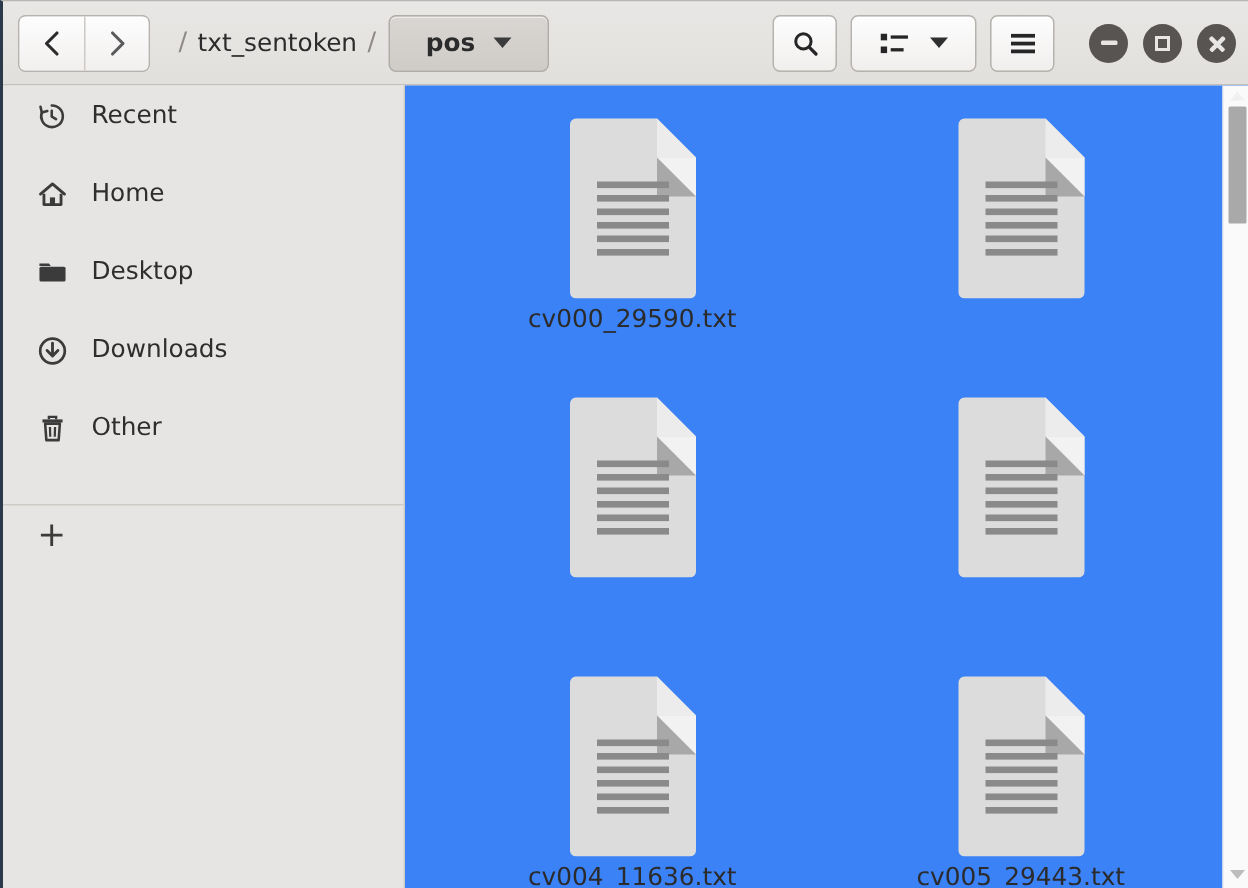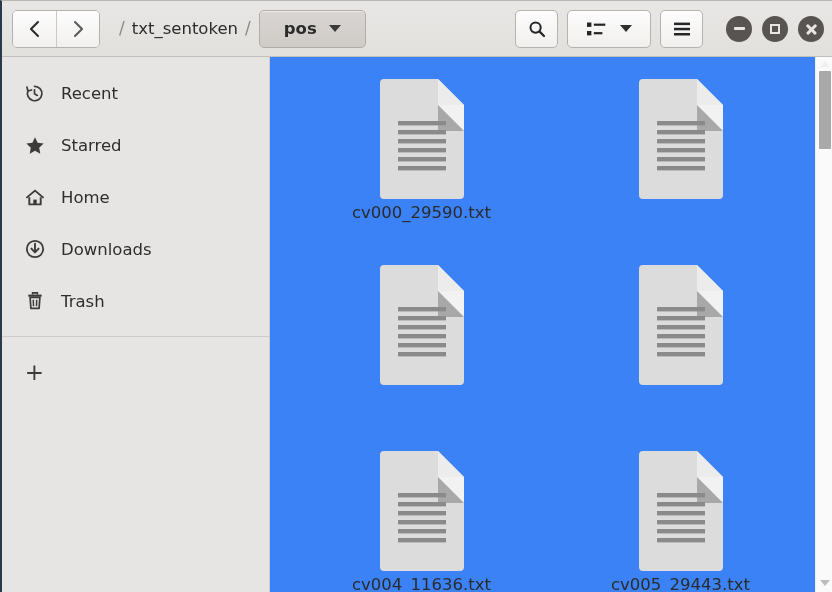--- a/index.html
+++ b/index.html
@@ -130,21 +130,20 @@
     width: 268px;
     flex: 0 0 268px;
     background: #e7e5e3;
     border-right: 1px solid #cfcbc7;
     padding-top: 10px;
     position: relative;
   }
   .side-item {
     height: 52px;
     display: flex;
-    align-items: center;
     padding-left: 22px;
     gap: 16px;
   }
   .side-icon {
     width: 21px; height: 21px;
     display: flex; align-items: center; justify-content: center;
     flex: 0 0 21px;
     color: #3b3b3b;
   }
   .side-label {
@@ -298,40 +297,41 @@
         <span class="side-icon">
           <svg width="19" height="19" viewBox="0 0 20 20">
             <path d="M10 2.4 A7.6 7.6 0 1 1 3.2 7" fill="none" stroke="#3b3b3b" stroke-width="1.8" stroke-linecap="round"></path>
             <path d="M2.1 3.3 L3.0 7.4 L6.9 6.3" fill="none" stroke="#3b3b3b" stroke-width="1.8" stroke-linecap="round" stroke-linejoin="round"></path>
             <path d="M10 6.1 L10 10.2 L13 12" fill="none" stroke="#3b3b3b" stroke-width="1.8" stroke-linecap="round"></path>
           </svg>
         </span>
         <span class="side-label">Recent</span>
       </div>
 
-      <div class="side-item">
-        <span class="side-icon">
-          <svg width="20" height="19" viewBox="0 0 20 19">
-            <path d="M10 1.2 L12.6 6.7 L18.6 7.5 L14.2 11.7 L15.3 17.7 L10 14.8 L4.7 17.7 L5.8 11.7 L1.4 7.5 L7.4 6.7 Z" fill="#3b3b3b"></path>
-          </svg>
-        </span>
-        <span class="side-label">Starred</span>
-      </div>
 
       <div class="side-item">
         <span class="side-icon">
           <svg width="20" height="19" viewBox="0 0 20 19">
             <path d="M2 9.4 L10 2.6 L18 9.4" fill="none" stroke="#3b3b3b" stroke-width="1.9" stroke-linecap="round" stroke-linejoin="round"></path>
             <path d="M4.3 9.2 L4.3 16.4 L15.7 16.4 L15.7 9.2" fill="none" stroke="#3b3b3b" stroke-width="1.9" stroke-linejoin="round"></path>
             <rect x="8.3" y="11.6" width="3.4" height="4.9" fill="#3b3b3b"></rect>
           </svg>
         </span>
         <span class="side-label">Home</span>
       </div>
 
+      <div class="side-item">
+        <span class="side-icon">
+          <svg width="20" height="17" viewBox="0 0 20 17">
+            <path d="M1.3 4.4 L1.3 2.6 L7.6 2.6 L8.9 4.4 Z" fill="#3b3b3b"></path>
+            <rect x="1.3" y="4.8" width="17.4" height="9.9" rx="1.1" fill="#3b3b3b"></rect>
+          </svg>
+        </span>
+        <span class="side-label">Desktop</span>
+      </div>
 
 
       <div class="side-item">
         <span class="side-icon">
           <svg width="20" height="20" viewBox="0 0 20 20">
             <circle cx="10" cy="10" r="8.2" fill="none" stroke="#3b3b3b" stroke-width="1.8"></circle>
             <path d="M10 4.8 L10 12.6" stroke="#3b3b3b" stroke-width="1.9" stroke-linecap="round"></path>
             <path d="M6.4 9.6 L10 13.4 L13.6 9.6" fill="none" stroke="#3b3b3b" stroke-width="1.9" stroke-linecap="round" stroke-linejoin="round"></path>
           </svg>
         </span>
@@ -340,21 +340,21 @@
 
       <div class="side-item">
         <span class="side-icon">
           <svg width="18" height="20" viewBox="0 0 18 20">
             <rect x="2.3" y="3.6" width="13.4" height="2.1" fill="#3b3b3b"></rect>
             <path d="M6.6 3.5 L6.6 1.9 L11.4 1.9 L11.4 3.5" fill="none" stroke="#3b3b3b" stroke-width="1.6"></path>
             <path d="M4.1 6.4 L4.9 17.4 L13.1 17.4 L13.9 6.4 Z" fill="none" stroke="#3b3b3b" stroke-width="1.7" stroke-linejoin="round"></path>
             <path d="M7.3 8.7 L7.5 15.2 M10.7 8.7 L10.5 15.2" stroke="#3b3b3b" stroke-width="1.5"></path>
           </svg>
         </span>
-        <span class="side-label">Trash</span>
+        <span class="side-label">Other</span>
       </div>
 
       <div id="side-divider"></div>
 
       <div class="side-item">
         <span class="side-plus">+</span>
       </div>
     </div>
 
     <div id="file-area">

